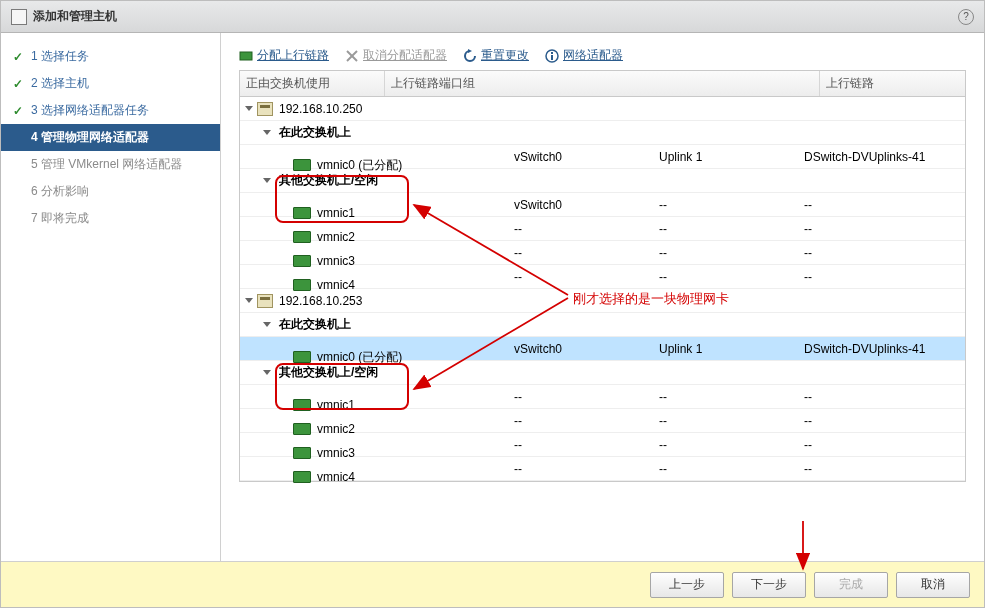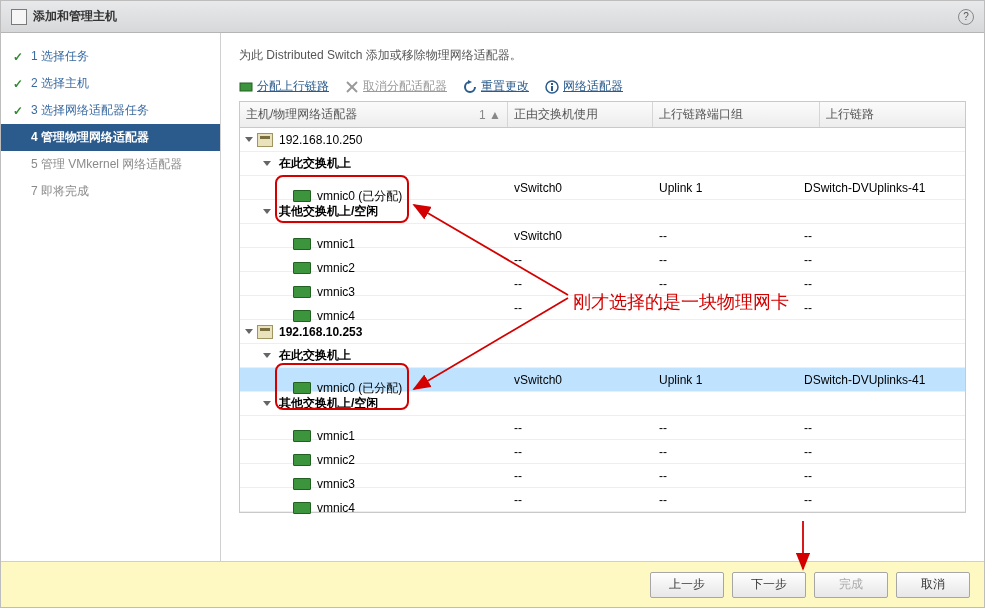--- a/index.html
+++ b/index.html
@@ -35,21 +35,21 @@
   .exp::before{content:"";position:absolute;left:2px;top:1px;border-style:solid;border-width:4px 0 4px 5px;border-color:transparent transparent transparent #666;}
   .exp.open::before{border-width:5px 4px 0 4px;border-color:#666 transparent transparent transparent;left:1px;top:3px;}
   .hosticon{width:16px;height:14px;background:#e9e2bd;border:1px solid #a09460;display:inline-block;position:relative;}
   .hosticon::after{content:"";position:absolute;top:2px;left:2px;right:2px;height:3px;background:#7a6f3e;}
   .nicicon{width:18px;height:12px;background:#3c943c;border:1px solid #206020;display:inline-block;border-radius:1px;}
   .indent0{padding-left:4px;} .indent1{padding-left:22px;font-weight:bold;} .indent2{padding-left:40px;margin-top:17px;}
   .footer{position:absolute;left:0;right:0;bottom:0;height:46px;border-top:1px solid #cfcfcf;background:#fef9c3;display:flex;align-items:center;justify-content:flex-end;gap:8px;padding:0 14px;}
   .btn{min-width:74px;height:26px;border:1px solid #a6a6a6;background:linear-gradient(#fefefe,#e7e7e7);border-radius:2px;cursor:pointer;color:#333;}
   .btn.disabled{color:#aaa;cursor:default;}
   .anno-box{position:absolute;border:2px solid #d40000;border-radius:8px;pointer-events:none;}
-  .anno-text{position:absolute;color:#d40000;font-size:18px;pointer-events:none;}
+  .anno-text{position:absolute;color:#d40000;font-size:13px;pointer-events:none;}
   svg.overlay{position:absolute;left:0;top:0;pointer-events:none;}
 </style>
 </head>
 <body>
 
 <div class="titlebar">
   <span class="ticon"></span>
   <span class="title">添加和管理主机</span>
   <span class="help-icon">?</span>
 </div>
@@ -72,26 +72,29 @@
       <div class="step active">
         <span class="noc"></span>
         <span>4 管理物理网络适配器</span>
       </div>
       <div class="step future">
         <span class="noc"></span>
         <span>5 管理 VMkernel 网络适配器</span>
       </div>
       <div class="step future">
         <span class="noc"></span>
+        <span>6 分析影响</span>
+      </div>
+      <div class="step future">
+        <span class="noc"></span>
         <span>7 即将完成</span>
       </div>
     </div>
 
   <div class="main">
-    <div class="page-sub">为此 Distributed Switch 添加或移除物理网络适配器。</div>
 
     <div class="toolbar">
       <span class="tbtn">
         <svg class="ticon-small" viewBox="0 0 14 14">
             <rect x="1" y="3" width="12" height="8" fill="#3c943c" stroke="#206020"></rect>
           </svg>
         <span>分配上行链路</span>
       </span>
       <span class="tbtn disabled">
         <svg class="ticon-small" viewBox="0 0 14 14">
@@ -112,24 +115,20 @@
             <circle cx="7" cy="7" r="6" fill="none" stroke="#2b5b8c" stroke-width="1.5"></circle>
             <rect x="6" y="6" width="2" height="5" fill="#2b5b8c"></rect>
             <rect x="6" y="3" width="2" height="2" fill="#2b5b8c"></rect>
           </svg>
         <span>网络适配器</span>
       </span>
     </div>
 
     <div class="grid">
       <div class="ghead">
-        <div class="gh c1">
-            <span>主机/物理网络适配器</span>
-            <span style="margin-left:auto;color:#888;">1 ▲</span>
-          </div>
         <div class="gh c2">正由交换机使用</div>
         <div class="gh c4">上行链路端口组</div>
         <div class="gh c3">上行链路</div>
       </div>
       <div id="gridbody">
           <div class="grow">
             <div class="gcell c1 indent0">
               <span class="exp open"></span>
               <span class="hosticon"></span>
               <span style="margin-left: 4px;">192.168.10.250</span>
@@ -203,21 +202,21 @@
               <span style="margin-left: 4px;">vmnic4</span>
             </div>
             <div class="gcell c2">--</div>
             <div class="gcell c3">--</div>
             <div class="gcell c4">--</div>
           </div>
           <div class="grow">
             <div class="gcell c1 indent0">
               <span class="exp open"></span>
               <span class="hosticon"></span>
-              <span style="margin-left: 4px; font-weight: bold;">192.168.10.253</span>
+              <span style="margin-left: 4px;">192.168.10.253</span>
             </div>
             <div class="gcell c2"></div>
             <div class="gcell c3"></div>
             <div class="gcell c4"></div>
           </div>
           <div class="grow">
             <div class="gcell c1 indent1">
               <span class="exp open"></span>
               <span style="margin-left: 4px;">在此交换机上</span>
             </div>

